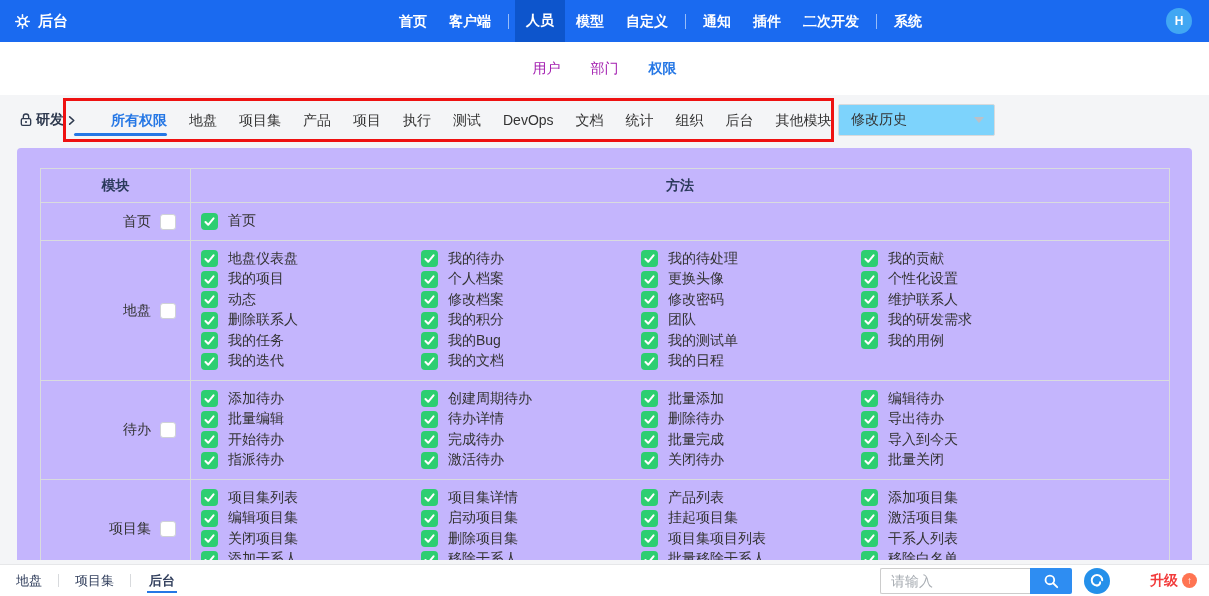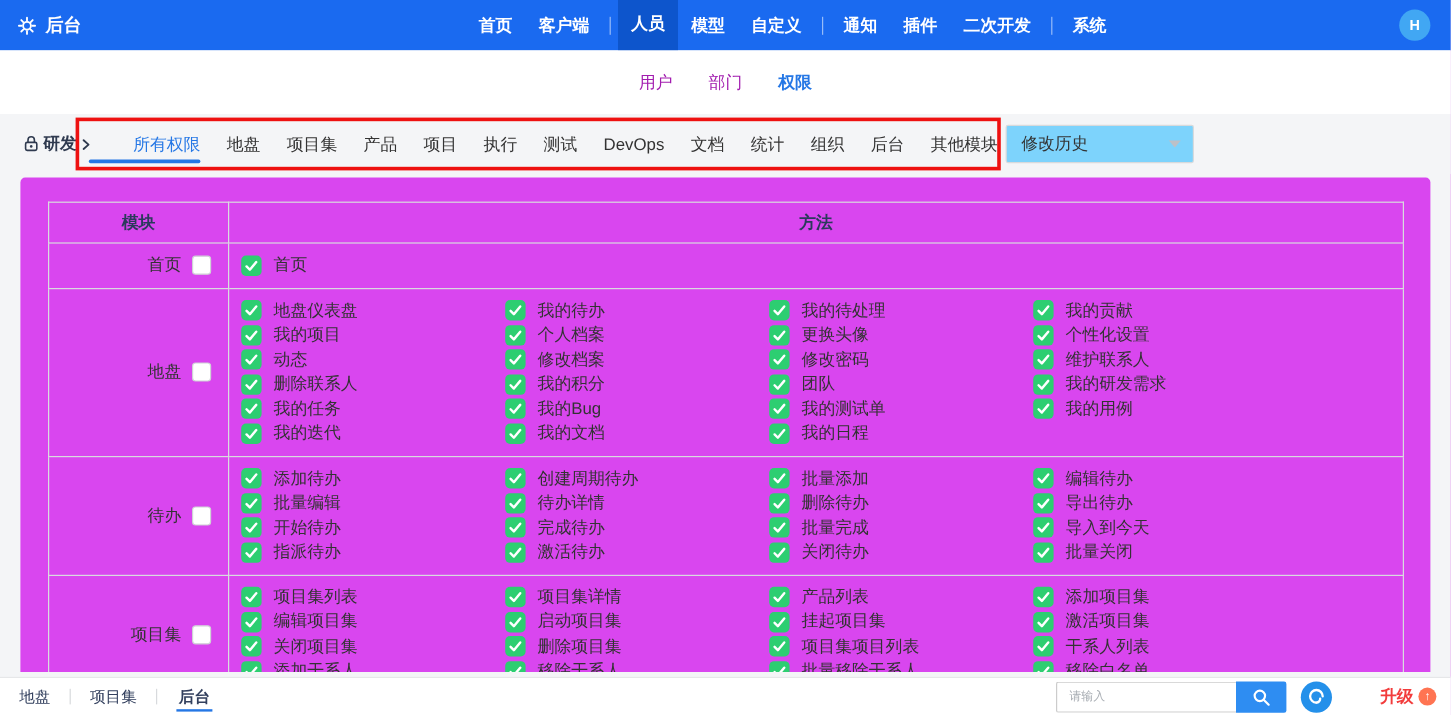--- a/index.html
+++ b/index.html
@@ -30,34 +30,34 @@
   .subnav-item { font-size:14px; color:#a21caf; cursor:pointer; }
   .subnav-item.active { color:var(--link-blue); font-weight:bold; }
 
   
   .toolbar { position:absolute; top:95px; left:0; right:0; height:50px; background:#f4f5f7; }
   .crumb { position:absolute; left:18px; top:0; height:50px; display:flex; align-items:center; gap:2px;
            font-size:14px; color:#2f3a4f; font-weight:bold; cursor:pointer; }
   .toolbar-tabs { position:absolute; left:63px; top:0; height:50px; display:flex; align-items:center; }
   .toolbar-tab { font-size:14px; color:#333; padding:0 11px; height:50px; line-height:50px;
                  position:relative; cursor:pointer; white-space:nowrap; }
-  .toolbar-tab.active { color:var(--link-blue); font-weight:normal;padding-left:48px; }
+  .toolbar-tab.active { color:var(--link-blue); font-weight:bold;padding-left:48px; }
   .toolbar-tab.active::after { content:""; position:absolute; left:11px; right:11px; bottom:9px;
                                height:3px; background:var(--link-blue); border-radius:2px; }
   .annotation-box { position:absolute; left:63px; top:3px; width:771px; height:44px;
                     border:3px solid var(--annotation-red); pointer-events:none; }
   .history-select { position:absolute; left:838px; top:9px; width:157px; height:32px; background:#7dd3fc;
                     border:1px solid #d8dadc; border-radius:2px; display:flex; align-items:center;
                     justify-content:space-between; padding:0 10px 0 12px; font-size:14px; color:#333;
                     cursor:pointer; }
   .caret-down { width:0; height:0; border-left:5px solid transparent; border-right:5px solid transparent;
                 border-top:6px solid #bcc0c7; }
 
   
-  .card { position:absolute; top:148px; left:17px; width:1175px; height:412px; background:#d946ef;
+  .card { position:absolute; top:148px; left:17px; width:1175px; height:412px; background:#c4b5fd;
           border-radius:4px 4px 0 0; overflow:hidden; }
   .perm-table { border-collapse:collapse; margin:20px 0 0 23px; width:1130px; table-layout:fixed; }
   .perm-table th, .perm-table td { border:1px solid #d9dbde; }
   .perm-table th { height:34px; font-size:14px; color:#2b3a5c; font-weight:bold; text-align:center; }
   th.module-h { width:150px; }
   td.module-cell { text-align:right; vertical-align:middle; }
   .module-inner { display:inline-flex; align-items:center; gap:9px; padding-right:13px;
                   font-size:14px; color:#333; }
   .cb-empty { width:16px; height:16px; border:1px solid #cfd2d6; border-radius:3px; background:#fff;
               display:inline-block; cursor:pointer; flex:none; }
@@ -71,21 +71,21 @@
   
   .bottombar { position:absolute; top:564px; left:0; right:0; height:32px; background:#fff;
                border-top:1px solid #e6e7e9; display:flex; align-items:center; }
   .bottom-tabs { display:flex; align-items:center; padding-left:14px; }
   .bottom-tab { font-size:13px; color:#33405e; padding:0 2px; cursor:pointer; white-space:nowrap; }
   .bottom-tab.active span { font-weight:bold; border-bottom:2px solid var(--link-blue); padding:0 2px 3px; }
   .bdiv { width:1px; height:13px; background:#d8dadd; margin:0 14px; }
   .bottom-right { margin-left:auto; display:flex; align-items:center; gap:12px; padding-right:12px; }
   .search-box { display:flex; }
   .search-input { width:150px; height:26px; border:1px solid #ccc; border-right:none;
-                  border-radius:2px 0 0 2px; padding:0 10px; font-size:10px; color:#333; outline:none; }
+                  border-radius:2px 0 0 2px; padding:0 10px; font-size:14px; color:#333; outline:none; }
   .search-input::placeholder { color:#a8adb3; }
   .search-btn { width:42px; height:26px; background:var(--btn-blue); border:none;
                 border-radius:0 2px 2px 0; display:flex; align-items:center; justify-content:center;
                 cursor:pointer; padding:0; }
   .logo-circle { width:26px; height:26px; border-radius:50%; background:var(--logo-blue);
                  display:flex; align-items:center; justify-content:center; cursor:pointer; }
   .upgrade { display:flex; align-items:center; gap:4px; color:var(--upgrade-red); font-size:14px;
              font-weight:bold; cursor:pointer;margin-left:28px; }
   .upgrade-badge { width:15px; height:15px; border-radius:50%; background:var(--badge-orange);
                    color:#fff; font-size:10px; font-weight:bold; display:flex; align-items:center;

